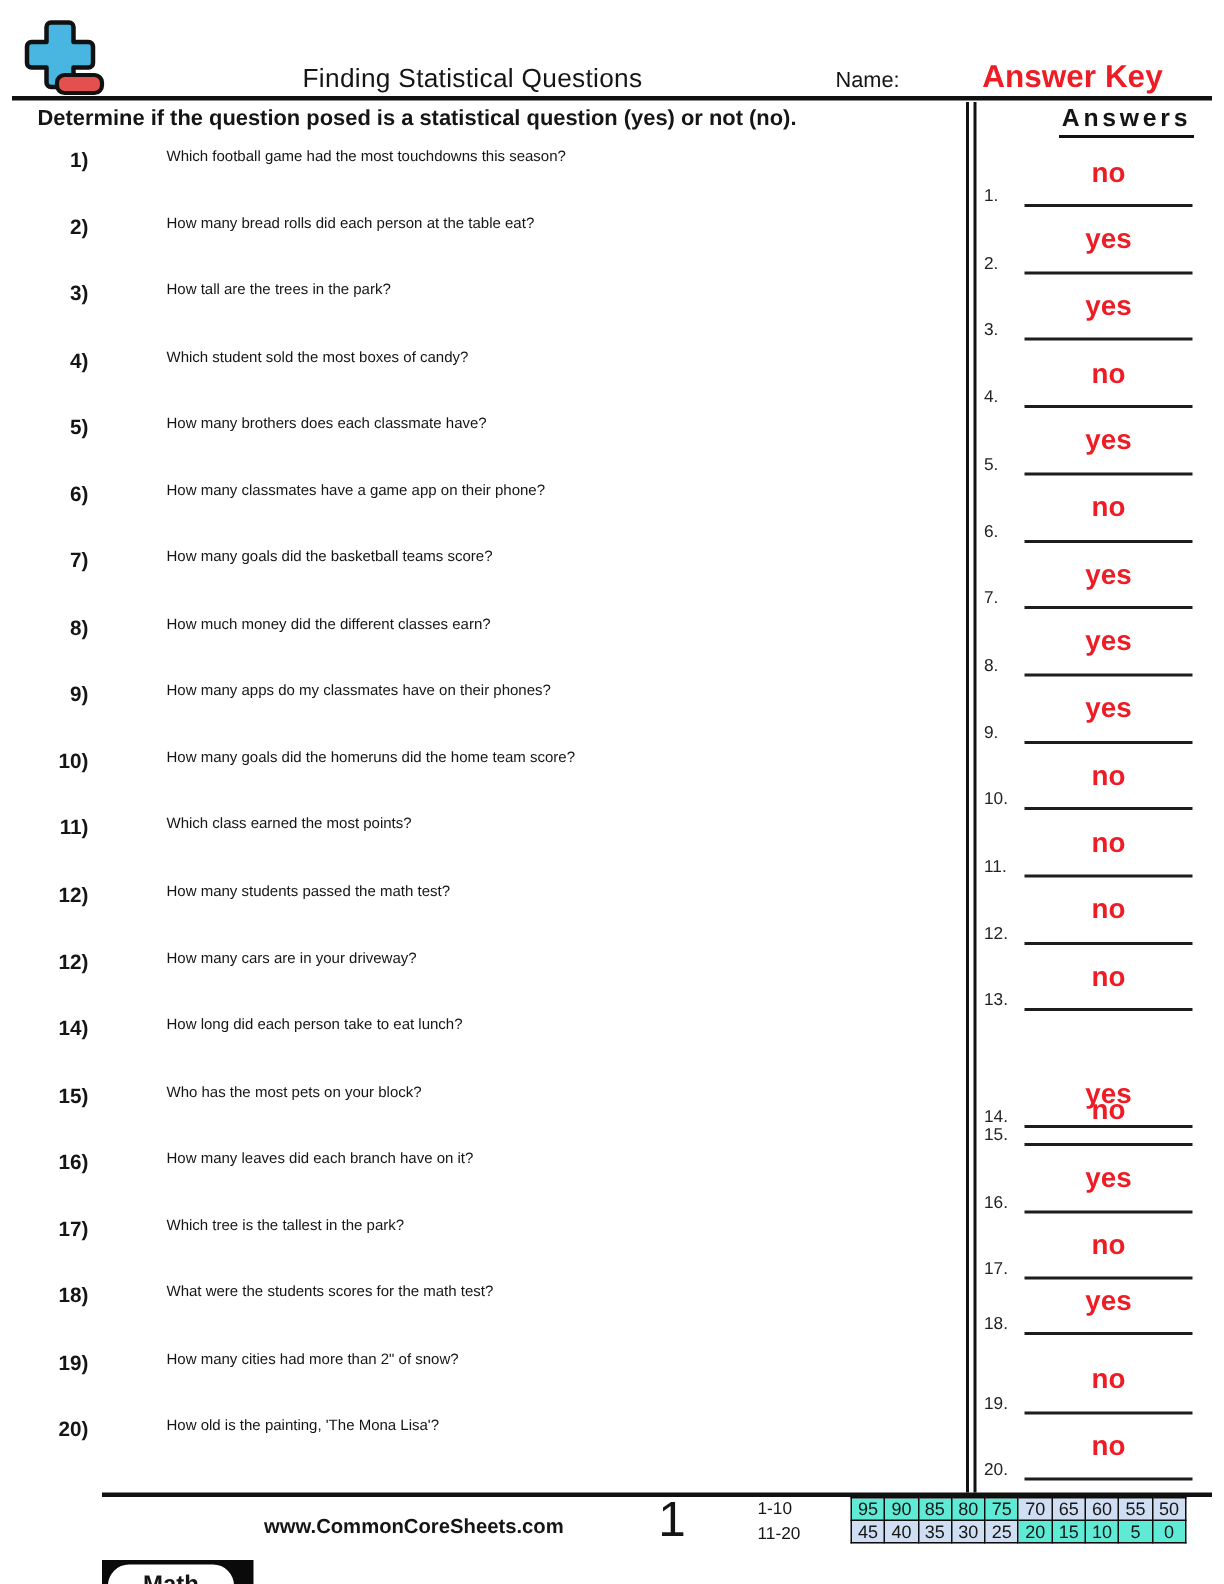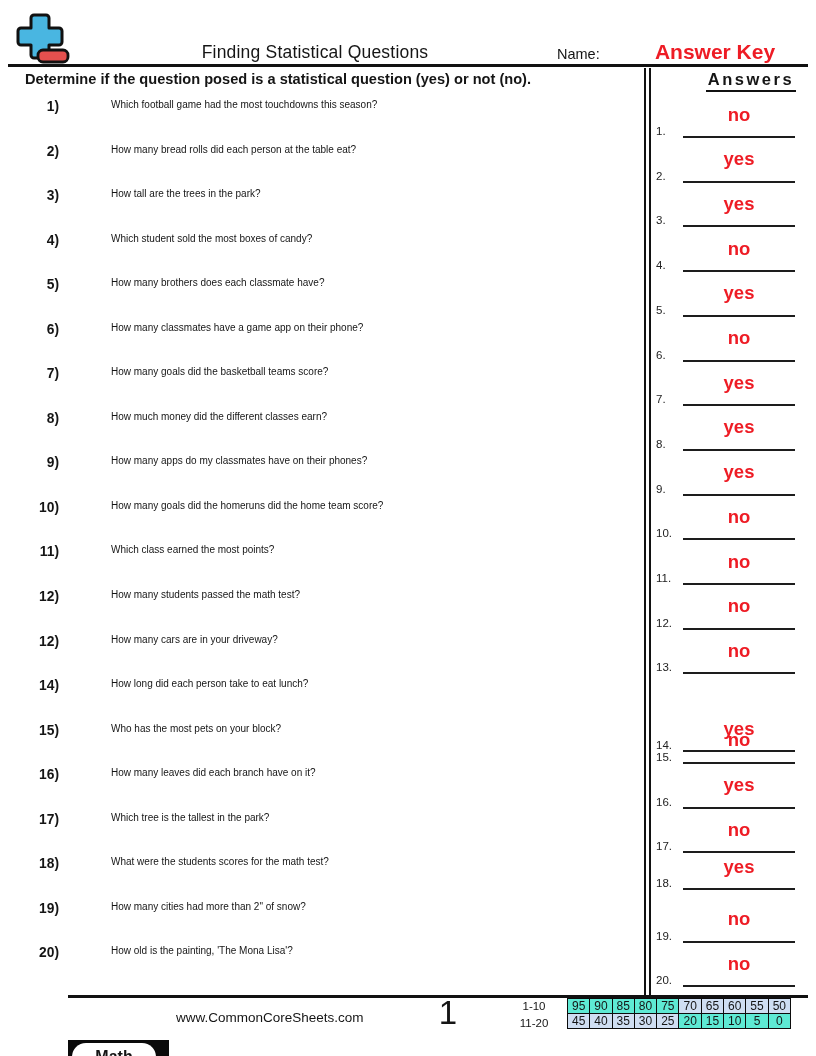--- a/index.html
+++ b/index.html
@@ -38,23 +38,23 @@
   .a-val { display:inline-block; color:var(--answer-red); font-weight:bold; font-size:18.5px;
            line-height:1; padding-bottom:12px; }
 
   
   .footer-rule { position:absolute; left:68px; top:995px; width:740px; height:2.5px; background:var(--ink); }
   .math-box { position:absolute; left:68px; top:997px; width:101px; height:34px; background:#0a0a0a;
               display:flex;margin-top:43px; }
   .math-pill { background:#fff; border-radius:15px; margin:3px 13px 3px 4px; flex:1;
                display:flex; align-items:center; justify-content:center;
                font-weight:bold; font-size:16px; }
-  .site-url { position:absolute; left:176px; top:1010px; font-size:13.5px; }
+  .site-url { position:absolute; left:176px; top:1010px; font-size:13.5px;font-weight:bold; }
   .page-num { position:absolute; left:418px; top:994px; width:60px; text-align:center; font-size:33px; }
-  .grid-labels { position:absolute; left:505px; top:998px; width:58px; text-align:center;
+  .grid-labels { position:absolute; left:505px; top:998px; width:58px; text-align:left;
                  font-size:11.5px; line-height:17px; }
   .score-grid { position:absolute; left:567px; top:998px; border-collapse:collapse; }
   .score-grid td { border:1.6px solid #0c0c0c; width:22.3px; height:15px; text-align:center;
                    font-size:12px; padding:0; background:#5eead4; }
   .score-grid td.hl { background:var(--grid-blue); }
 </style>
 </head>
 <body>
 
 <div class="page">

